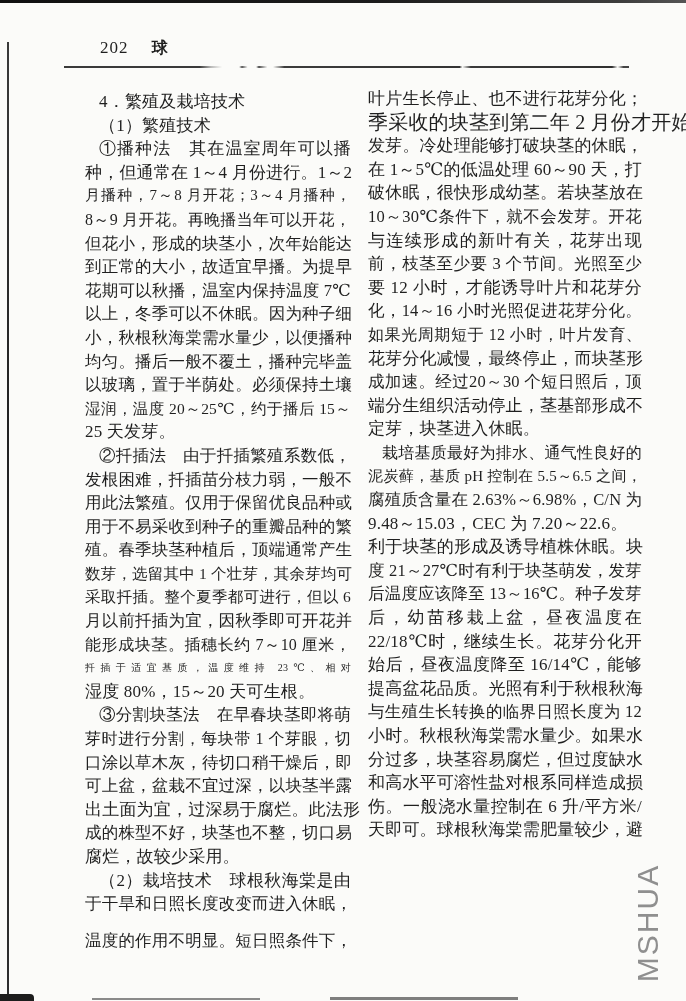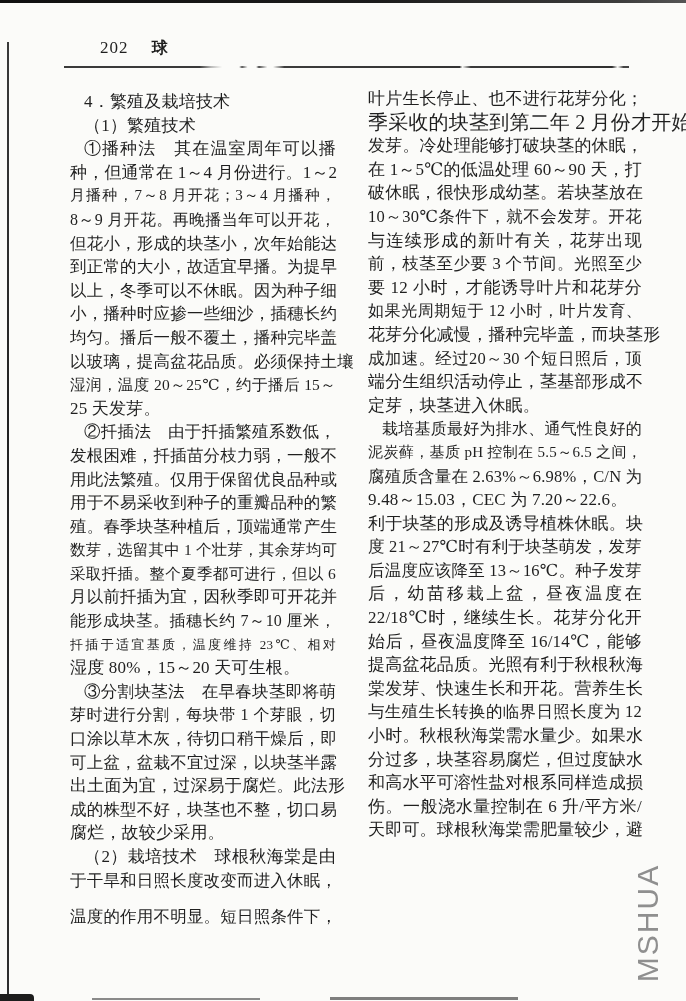--- a/index.html
+++ b/index.html
@@ -25,21 +25,21 @@
   .running-title{display:inline-block;margin-left:18px;font-weight:bold;font-size:16px;}
   .header-rule{position:absolute;left:64px;top:66px;width:565px;height:2px;
     background:linear-gradient(90deg,
       #3a3a3a 0%,#3a3a3a 24%,rgba(60,60,60,.35) 26%,transparent 28%,
       transparent 31%,#555 31.5%,transparent 32.5%,
       transparent 34%,#4a4a4a 34.5%,transparent 36%,
       transparent 37%,#3c3c3c 39%,#343434 70%,
       transparent 70.5%,#3a3a3a 72%,#303030 97%,transparent 98%,#444 99%);}
   
   .column{position:absolute;}
-  .column.left{left:70px;top:90px;width:266px;}
+  .column.left{left:85px;top:90px;width:266px;}
   .column.right{left:368px;top:87px;width:274px;}
   .line{
     height:23.6px;line-height:23.6px;font-size:17px;
     white-space:nowrap;
     text-align:justify;text-align-last:justify;
     letter-spacing:0.2px;
   }
   .line.noju{text-align:left;text-align-last:left;}
   .line.indent{text-indent:14px;}
   
@@ -70,36 +70,37 @@
   <main>
     <div class="column left" id="left-column">
         <div class="line indent noju">4．繁殖及栽培技术</div>
         <div class="line indent noju">（1）繁殖技术</div>
         <div class="line indent">①播种法　其在温室周年可以播</div>
         <div class="line">种，但通常在 1～4 月份进行。1～2</div>
         <div class="line" style="font-size: 15px;">月播种，7～8 月开花；3～4 月播种，</div>
         <div class="line" style="font-size: 16px;">8～9 月开花。再晚播当年可以开花，</div>
         <div class="line" style="font-size: 16.5px;">但花小，形成的块茎小，次年始能达</div>
         <div class="line" style="font-size: 16.5px;">到正常的大小，故适宜早播。为提早</div>
+        <div class="line" style="font-size: 16.5px;">花期可以秋播，温室内保持温度 7℃</div>
         <div class="line" style="font-size: 16.5px;">以上，冬季可以不休眠。因为种子细</div>
-        <div class="line" style="font-size: 16.5px;">小，播种时应掺一些细沙，插穗长约</div>
+        <div class="line" style="font-size: 16.5px;">小，秋根秋海棠需水量少，以便播种</div>
         <div class="line" style="font-size: 16.5px;">均匀。播后一般不覆土，播种完毕盖</div>
-        <div class="line" style="font-size: 16.5px;">以玻璃，提高盆花品质。必须保持土壤</div>
+        <div class="line" style="font-size: 16.5px;">以玻璃，置于半荫处。必须保持土壤</div>
         <div class="line" style="font-size: 15.5px;">湿润，温度 20～25℃，约于播后 15～</div>
         <div class="line noju">25 天发芽。</div>
         <div class="line indent" style="font-size: 16.5px;">②扦插法　由于扦插繁殖系数低，</div>
         <div class="line" style="font-size: 16.5px;">发根困难，扦插苗分枝力弱，一般不</div>
         <div class="line" style="font-size: 16.5px;">用此法繁殖。仅用于保留优良品种或</div>
         <div class="line" style="font-size: 16.5px;">用于不易采收到种子的重瓣品种的繁</div>
         <div class="line" style="font-size: 16.5px;">殖。春季块茎种植后，顶端通常产生</div>
         <div class="line" style="font-size: 15.5px;">数芽，选留其中 1 个壮芽，其余芽均可</div>
         <div class="line" style="font-size: 15.5px;">采取扦插。整个夏季都可进行，但以 6</div>
         <div class="line" style="font-size: 16.5px;">月以前扦插为宜，因秋季即可开花并</div>
         <div class="line" style="font-size: 16px;">能形成块茎。插穗长约 7～10 厘米，</div>
-        <div class="line" style="font-size: 13px;">扦插于适宜基质，温度维持 23℃、相对</div>
+        <div class="line" style="font-size: 10px;">扦插于适宜基质，温度维持 23℃、相对</div>
         <div class="line noju">湿度 80%，15～20 天可生根。</div>
         <div class="line indent" style="font-size: 16.5px;">③分割块茎法　在早春块茎即将萌</div>
         <div class="line" style="font-size: 16px;">芽时进行分割，每块带 1 个芽眼，切</div>
         <div class="line" style="font-size: 16.5px;">口涂以草木灰，待切口稍干燥后，即</div>
         <div class="line" style="font-size: 16.5px;">可上盆，盆栽不宜过深，以块茎半露</div>
         <div class="line" style="font-size: 17px;">出土面为宜，过深易于腐烂。此法形</div>
         <div class="line" style="font-size: 16.5px;">成的株型不好，块茎也不整，切口易</div>
         <div class="line noju">腐烂，故较少采用。</div>
         <div class="line indent">（2）栽培技术　球根秋海棠是由</div>
         <div class="line" style="font-size: 16.5px;">于干旱和日照长度改变而进入休眠，</div>
@@ -108,37 +109,37 @@
     <div class="column right" id="right-column">
         <div class="line">叶片生长停止、也不进行花芽分化；</div>
         <div class="line" style="font-size: 20px;">季采收的块茎到第二年 2 月份才开始</div>
         <div class="line">发芽。冷处理能够打破块茎的休眠，</div>
         <div class="line">在 1～5℃的低温处理 60～90 天，打</div>
         <div class="line">破休眠，很快形成幼茎。若块茎放在</div>
         <div class="line" style="font-size: 16.5px;">10～30℃条件下，就不会发芽。开花</div>
         <div class="line">与连续形成的新叶有关，花芽出现</div>
         <div class="line" style="font-size: 16.5px;">前，枝茎至少要 3 个节间。光照至少</div>
         <div class="line">要 12 小时，才能诱导叶片和花芽分</div>
+        <div class="line" style="font-size: 16.5px;">化，14～16 小时光照促进花芽分化。</div>
         <div class="line" style="font-size: 16px;">如果光周期短于 12 小时，叶片发育、</div>
-        <div class="line">花芽分化减慢，播种完毕盖，而块茎形</div>
+        <div class="line">花芽分化减慢，最终停止，而块茎形</div>
         <div class="line" style="font-size: 16.5px;">成加速。经过20～30 个短日照后，顶</div>
         <div class="line">端分生组织活动停止，茎基部形成不</div>
         <div class="line noju">定芽，块茎进入休眠。</div>
         <div class="line indent" style="font-size: 16px;">栽培基质最好为排水、通气性良好的</div>
         <div class="line" style="font-size: 15px;">泥炭藓，基质 pH 控制在 5.5～6.5 之间，</div>
         <div class="line" style="font-size: 16.5px;">腐殖质含量在 2.63%～6.98%，C/N 为</div>
         <div class="line noju">9.48～15.03，CEC 为 7.20～22.6。</div>
         <div class="line">利于块茎的形成及诱导植株休眠。块</div>
         <div class="line" style="font-size: 16.5px;">度 21～27℃时有利于块茎萌发，发芽</div>
         <div class="line" style="font-size: 16.5px;">后温度应该降至 13～16℃。种子发芽</div>
         <div class="line">后，幼苗移栽上盆，昼夜温度在</div>
         <div class="line">22/18℃时，继续生长。花芽分化开</div>
         <div class="line">始后，昼夜温度降至 16/14℃，能够</div>
         <div class="line">提高盆花品质。光照有利于秋根秋海</div>
-        <div class="line">棠发芽、快速生长和开花。营养生长</div>
         <div class="line" style="font-size: 16.5px;">与生殖生长转换的临界日照长度为 12</div>
         <div class="line">小时。秋根秋海棠需水量少。如果水</div>
         <div class="line">分过多，块茎容易腐烂，但过度缺水</div>
         <div class="line">和高水平可溶性盐对根系同样造成损</div>
         <div class="line">伤。一般浇水量控制在 6 升/平方米/</div>
         <div class="line">天即可。球根秋海棠需肥量较少，避</div>
       </div>
   </main>
 
   <div class="watermark">MSHUA</div>

